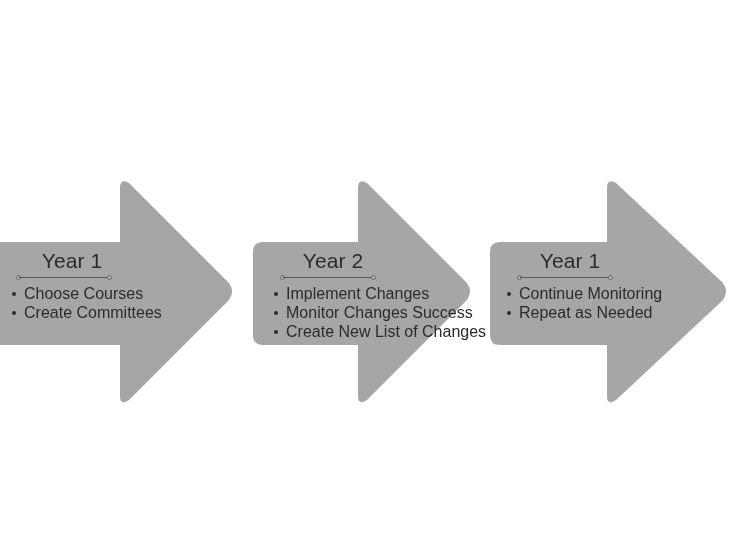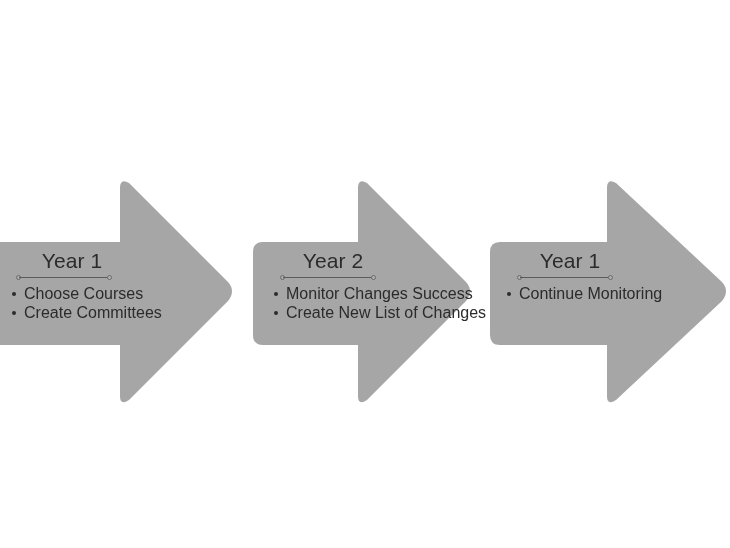--- a/index.html
+++ b/index.html
@@ -208,20 +208,24 @@
     <div class="step-text" id="step-2-text">
       <div class="step-title">Year 2</div>
       <div class="title-rule">
         <span class="rule-dot left"></span>
         <span class="rule-line"></span>
         <span class="rule-dot right"></span>
       </div>
       <ul class="bullets">
         <li>
           <span class="bullet-dot"></span>
+          <span>Implement Changes</span>
+        </li>
+        <li>
+          <span class="bullet-dot"></span>
           <span>Monitor Changes Success</span>
         </li>
         <li>
           <span class="bullet-dot"></span>
           <span>Create New List of Changes</span>
         </li>
       </ul>
     </div>
 
     <div class="step-text" id="step-3-text">
@@ -229,17 +233,21 @@
       <div class="title-rule">
         <span class="rule-dot left"></span>
         <span class="rule-line"></span>
         <span class="rule-dot right"></span>
       </div>
       <ul class="bullets">
         <li>
           <span class="bullet-dot"></span>
           <span>Continue Monitoring</span>
         </li>
+        <li>
+          <span class="bullet-dot"></span>
+          <span>Repeat as Needed</span>
+        </li>
       </ul>
     </div>
 
   </div>
 </div>
 
 </body></html>

